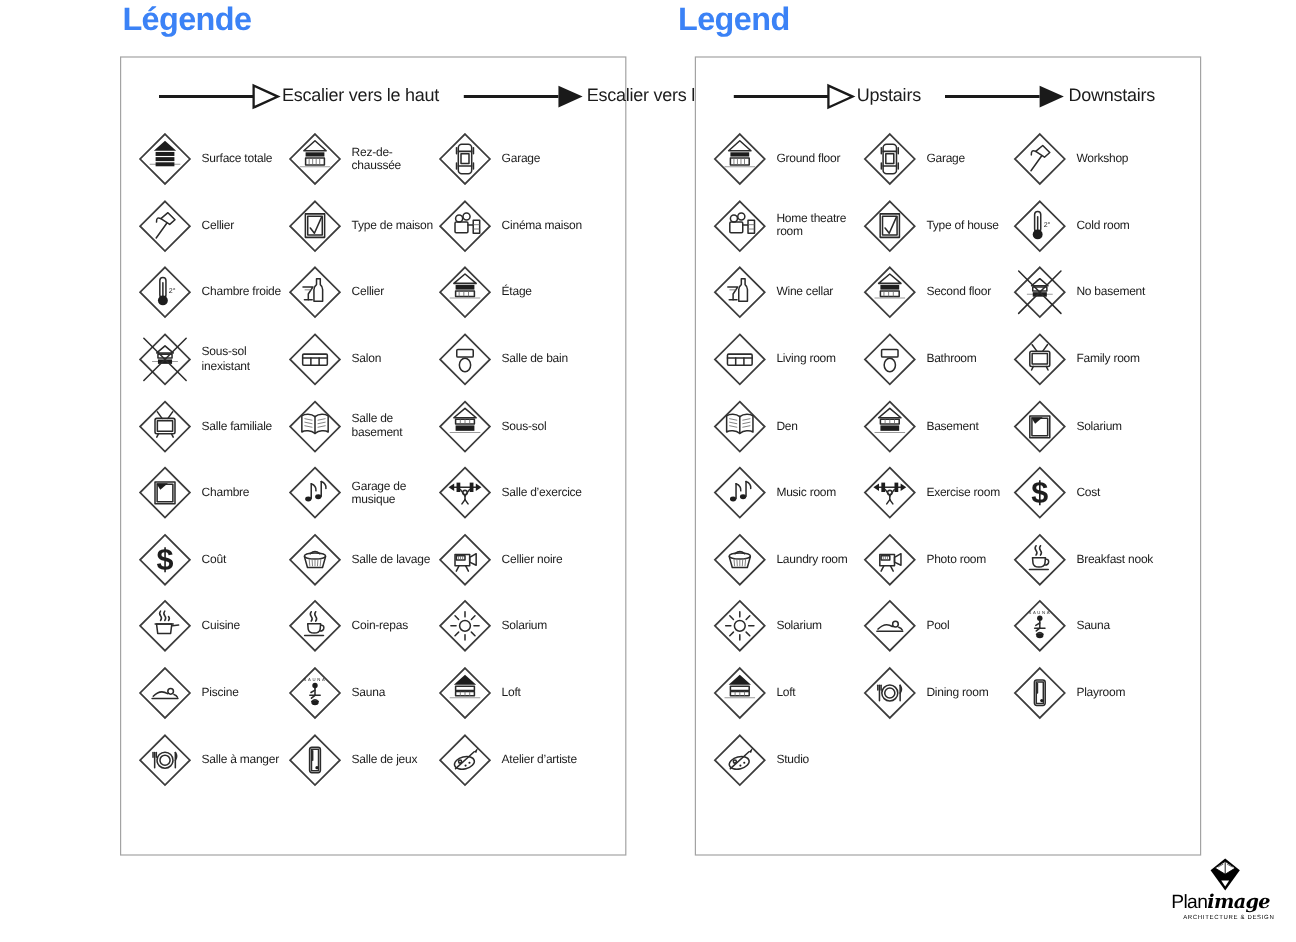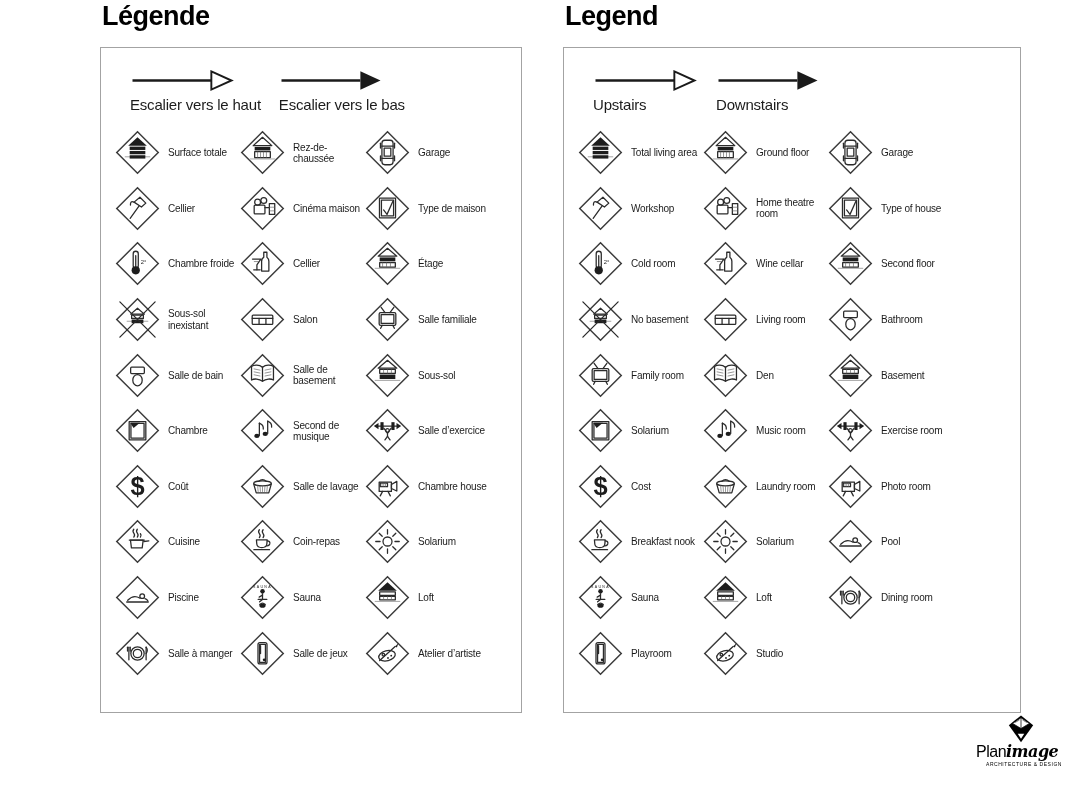--- a/index.html
+++ b/index.html
@@ -1,26 +1,26 @@
 <!DOCTYPE html>
 <html><head>
 <meta charset="utf-8">
 <style>
   html,body{margin:0;padding:0;background:#fff;}
   .page{position:relative;width:1080px;height:785px;background:#fff;overflow:hidden;
         font-family:"Liberation Sans",sans-serif;color:#1c1c1c;}
-  .panel-title{position:absolute;top:1px;font-size:27px;font-weight:800;letter-spacing:-0.5px;color:#000000;}
+  .panel-title{position:absolute;top:1px;font-size:27px;font-weight:800;letter-spacing:-0.5px;color:#3b82f6;}
   #title-fr{left:102px;}
   #title-en{left:565px;}
   .panel{position:absolute;top:47px;width:420px;height:664px;border:1px solid #a3a3a3;background:#fff;}
   #panel-fr{left:100px;}
-  #panel-en{left:563px;padding-left:36px;}
+  #panel-en{left:579px;}
   .panel-body{position:absolute;inset:0;padding:20px 8px 0 13px;}
   .arrows{display:flex;gap:18px;margin-left:16px;margin-bottom:4px;}
-  .arrow-group{display:flex;flex-direction:column;}
+  .arrow-group{display:flex;flex-direction:row;}
   .arrow-group svg{width:105px;height:25px;}
   .arrow-line{stroke:#1a1a1a;stroke-width:2.6;}
   .head-outline{fill:#fff;stroke:#1a1a1a;stroke-width:2;}
   .head-filled{fill:#1a1a1a;}
   .arrow-label{font-size:15px;margin-top:3px;white-space:nowrap;letter-spacing:-0.2px;}
   .icon-grid{display:grid;grid-template-columns:125px 125px auto;grid-auto-rows:55.6px;
              align-items:center;margin-top:12px;}
   .legend-item{display:flex;align-items:center;gap:7px;}
   .legend-item svg{flex:0 0 auto;width:47px;height:47px;}
   .item-label{font-size:10px;line-height:1.12;letter-spacing:-0.2px;max-width:84px;}
@@ -110,42 +110,42 @@
               <path class="dmd" d="M24 2.8 L45.2 24 L24 45.2 L2.8 24 Z"></path>
               <line class="s" x1="16.5" y1="34" x2="25.5" y2="21.5" stroke-width="2.2"></line>
               <path class="s" d="M20.5,17.5 L26.5,12.5 L32.5,18.5 L28,22.5 Z"></path>
               <path class="s" d="M20.5,17.5 Q16.5,15.5 16.8,20.5"></path>
             </svg>
             <span class="item-label">Cellier</span>
           </div>
           <div class="legend-item">
             <svg viewBox="0 0 48 48">
               <path class="dmd" d="M24 2.8 L45.2 24 L24 45.2 L2.8 24 Z"></path>
+              <rect class="s" x="15.8" y="13.5" width="16.4" height="20"></rect>
+              <rect class="s" x="17.8" y="15.5" width="12.4" height="16" stroke-width="0.8"></rect>
+              <path class="s" d="M20,25.5 L23.5,30 L29.5,16.5" stroke-width="2.3"></path>
+            </svg>
+            <span class="item-label">Type de maison</span>
+          </div>
+          <div class="legend-item">
+            <svg viewBox="0 0 48 48">
+              <path class="dmd" d="M24 2.8 L45.2 24 L24 45.2 L2.8 24 Z"></path>
               <circle class="s" cx="19" cy="17.5" r="3"></circle>
               <circle class="s" cx="25.3" cy="15.8" r="3"></circle>
               <rect class="s" x="15.5" y="20.5" width="11" height="9" rx="1"></rect>
               <line class="s" x1="26.5" y1="23" x2="31" y2="23" stroke-width="1"></line>
               <rect class="s" x="31" y="19" width="5.5" height="11"></rect>
               <line class="h" x1="31" y1="22.7" x2="36.5" y2="22.7"></line>
               <line class="h" x1="31" y1="26.4" x2="36.5" y2="26.4"></line>
             </svg>
             <span class="item-label">Cinéma maison</span>
           </div>
           <div class="legend-item">
             <svg viewBox="0 0 48 48">
               <path class="dmd" d="M24 2.8 L45.2 24 L24 45.2 L2.8 24 Z"></path>
-              <rect class="s" x="15.8" y="13.5" width="16.4" height="20"></rect>
-              <rect class="s" x="17.8" y="15.5" width="12.4" height="16" stroke-width="0.8"></rect>
-              <path class="s" d="M20,25.5 L23.5,30 L29.5,16.5" stroke-width="2.3"></path>
-            </svg>
-            <span class="item-label">Type de maison</span>
-          </div>
-          <div class="legend-item">
-            <svg viewBox="0 0 48 48">
-              <path class="dmd" d="M24 2.8 L45.2 24 L24 45.2 L2.8 24 Z"></path>
               <rect class="s" x="19.6" y="11.5" width="5.2" height="17.5" rx="2.6"></rect>
               <line class="s" x1="22.2" y1="16" x2="22.2" y2="28" stroke-width="2"></line>
               <circle class="f" cx="22.2" cy="31" r="4.2"></circle>
               <text class="t" x="27.3" y="24.5" font-size="6">2°</text>
             </svg>
             <span class="item-label">Chambre froide</span>
           </div>
           <div class="legend-item">
             <svg viewBox="0 0 48 48">
               <path class="dmd" d="M24 2.8 L45.2 24 L24 45.2 L2.8 24 Z"></path>
@@ -187,36 +187,36 @@
               <rect class="s" x="13.5" y="19.5" width="21" height="9.5" rx="1"></rect>
               <line class="s" x1="13.5" y1="22.8" x2="34.5" y2="22.8"></line>
               <line class="s" x1="20.5" y1="22.8" x2="20.5" y2="29"></line>
               <line class="s" x1="27.5" y1="22.8" x2="27.5" y2="29"></line>
             </svg>
             <span class="item-label">Salon</span>
           </div>
           <div class="legend-item">
             <svg viewBox="0 0 48 48">
               <path class="dmd" d="M24 2.8 L45.2 24 L24 45.2 L2.8 24 Z"></path>
+              <rect class="s" x="17" y="15.5" width="14" height="6.5" rx="1"></rect>
+              <ellipse class="s" cx="24" cy="28.8" rx="4.8" ry="5.8"></ellipse>
+            </svg>
+            <span class="item-label">Salle de bain</span>
+          </div>
+          <div class="legend-item">
+            <svg viewBox="0 0 48 48">
+              <path class="dmd" d="M24 2.8 L45.2 24 L24 45.2 L2.8 24 Z"></path>
               <line class="s" x1="21.5" y1="17" x2="17.5" y2="11.5"></line>
               <line class="s" x1="26.5" y1="17" x2="30.5" y2="11.5"></line>
               <rect class="s" x="15.5" y="17" width="17" height="13" rx="1.5"></rect>
               <rect class="s" x="17.5" y="19" width="13" height="9" stroke-width="0.8"></rect>
               <line class="s" x1="18.5" y1="30" x2="17" y2="33"></line>
               <line class="s" x1="29.5" y1="30" x2="31" y2="33"></line>
             </svg>
             <span class="item-label">Salle familiale</span>
-          </div>
-          <div class="legend-item">
-            <svg viewBox="0 0 48 48">
-              <path class="dmd" d="M24 2.8 L45.2 24 L24 45.2 L2.8 24 Z"></path>
-              <rect class="s" x="17" y="15.5" width="14" height="6.5" rx="1"></rect>
-              <ellipse class="s" cx="24" cy="28.8" rx="4.8" ry="5.8"></ellipse>
-            </svg>
-            <span class="item-label">Salle de bain</span>
           </div>
           <div class="legend-item">
             <svg viewBox="0 0 48 48">
               <path class="dmd" d="M24 2.8 L45.2 24 L24 45.2 L2.8 24 Z"></path>
               <path class="s" d="M24,15.5 C20.5,12.8 15.5,13 12.8,14.8 L12.8,28.6 C15.5,27 20.5,27.2 24,29.8 C27.5,27.2 32.5,27 35.2,28.6 L35.2,14.8 C32.5,13 27.5,12.8 24,15.5 Z"></path>
               <line class="s" x1="24" y1="15.5" x2="24" y2="29.8"></line>
               <line class="h" x1="15" y1="17.2" x2="21.8" y2="18.6"></line>
               <line class="h" x1="15" y1="20.2" x2="21.8" y2="21.6"></line>
               <line class="h" x1="15" y1="23.2" x2="21.8" y2="24.6"></line>
               <line class="h" x1="26.2" y1="18.6" x2="33" y2="17.2"></line>
@@ -250,21 +250,21 @@
           <div class="legend-item">
             <svg viewBox="0 0 48 48">
               <path class="dmd" d="M24 2.8 L45.2 24 L24 45.2 L2.8 24 Z"></path>
               <ellipse class="f" cx="18.3" cy="29.5" rx="2.7" ry="2.1"></ellipse>
               <line class="s" x1="20.8" y1="29" x2="20.8" y2="16.5" stroke-width="1.5"></line>
               <path class="s" d="M20.8,16.5 q4.5,1.8 4,6"></path>
               <ellipse class="f" cx="26.8" cy="27.5" rx="2.7" ry="2.1"></ellipse>
               <line class="s" x1="29.3" y1="27" x2="29.3" y2="14.5" stroke-width="1.5"></line>
               <path class="s" d="M29.3,14.5 q4.5,1.8 4,6"></path>
             </svg>
-            <span class="item-label">Second de musique</span>
+            <span class="item-label">Garage de musique</span>
           </div>
           <div class="legend-item">
             <svg viewBox="0 0 48 48">
               <path class="dmd" d="M24 2.8 L45.2 24 L24 45.2 L2.8 24 Z"></path>
               <line class="s" x1="14" y1="19.5" x2="34" y2="19.5" stroke-width="1.7"></line>
               <rect class="f" x="16.8" y="15.5" width="3.2" height="8"></rect>
               <rect class="f" x="28" y="15.5" width="3.2" height="8"></rect>
               <polygon class="f" points="14.8,16.3 10,19.5 14.8,22.7"></polygon>
               <polygon class="f" points="33.2,16.3 38,19.5 33.2,22.7"></polygon>
               <circle class="s" cx="24" cy="24" r="1.9"></circle>
@@ -302,21 +302,21 @@
               <path class="dmd" d="M24 2.8 L45.2 24 L24 45.2 L2.8 24 Z"></path>
               <rect class="s" x="15.5" y="19.5" width="12.5" height="9.5"></rect>
               <rect class="s" x="16.6" y="20.6" width="7.4" height="3.6" stroke-width="0.8"></rect>
               <line class="h" x1="18.4" y1="20.6" x2="18.4" y2="24.2"></line>
               <line class="h" x1="20.2" y1="20.6" x2="20.2" y2="24.2"></line>
               <line class="h" x1="22" y1="20.6" x2="22" y2="24.2"></line>
               <polygon class="s" points="28,22 33.5,18.8 33.5,28.6 28,26"></polygon>
               <line class="s" x1="19" y1="29" x2="16.6" y2="33.6"></line>
               <line class="s" x1="24.5" y1="29" x2="26.9" y2="33.6"></line>
             </svg>
-            <span class="item-label">Chambre house</span>
+            <span class="item-label">Cellier noire</span>
           </div>
           <div class="legend-item">
             <svg viewBox="0 0 48 48">
               <path class="dmd" d="M24 2.8 L45.2 24 L24 45.2 L2.8 24 Z"></path>
               <path class="s" d="M16.8,22.5 L29.8,22.5 L28.8,30.5 L17.8,30.5 Z"></path>
               <line class="s" x1="15.6" y1="22.5" x2="31" y2="22.5" stroke-width="1.7"></line>
               <line class="s" x1="30.5" y1="24" x2="35.6" y2="23.4" stroke-width="1.5"></line>
               <path class="s" d="M20.2,19.5 q1.6,-2 0,-4 q-1.6,-2 0,-4" stroke-width="1"></path>
               <path class="s" d="M23.8,19.5 q1.6,-2 0,-4 q-1.6,-2 0,-4" stroke-width="1"></path>
               <path class="s" d="M27,19.5 q1.4,-1.7 0,-3.4" stroke-width="1"></path>
@@ -440,31 +440,20 @@
             <line class="arrow-line" x1="2" y1="13" x2="84" y2="13"></line>
             <polygon class="head-filled" points="84,3.5 105,13 84,22.5"></polygon>
           </svg>
           <span class="arrow-label">Downstairs</span>
         </div>
       </div>
       <div class="icon-grid">
           <div class="legend-item">
             <svg viewBox="0 0 48 48">
               <path class="dmd" d="M24 2.8 L45.2 24 L24 45.2 L2.8 24 Z"></path>
-              <polygon class="f" points="24,8.5 33.5,17 14.5,17"></polygon>
-              <rect class="f" x="16" y="18" width="16" height="3.4"></rect>
-              <rect class="f" x="16" y="22.4" width="16" height="3.4"></rect>
-              <line class="g" x1="11" y1="28.4" x2="37" y2="28.4"></line>
-              <rect class="f" x="16" y="26.8" width="16" height="3.4"></rect>
-            </svg>
-            <span class="item-label">Total living area</span>
-          </div>
-          <div class="legend-item">
-            <svg viewBox="0 0 48 48">
-              <path class="dmd" d="M24 2.8 L45.2 24 L24 45.2 L2.8 24 Z"></path>
               <polygon class="s" points="24,8.5 33.5,17 14.5,17"></polygon>
               <rect class="f" x="16" y="18.3" width="16" height="3.6"></rect>
               <line class="g" x1="11" y1="30.6" x2="37" y2="30.6"></line>
               <rect class="s" x="16" y="23.2" width="16" height="6"></rect>
               <line class="h" x1="19" y1="23.2" x2="19" y2="29.2"></line>
               <line class="h" x1="22" y1="23.2" x2="22" y2="29.2"></line>
               <line class="h" x1="25" y1="23.2" x2="25" y2="29.2"></line>
               <line class="h" x1="28" y1="23.2" x2="28" y2="29.2"></line>
             </svg>
             <span class="item-label">Ground floor</span>

